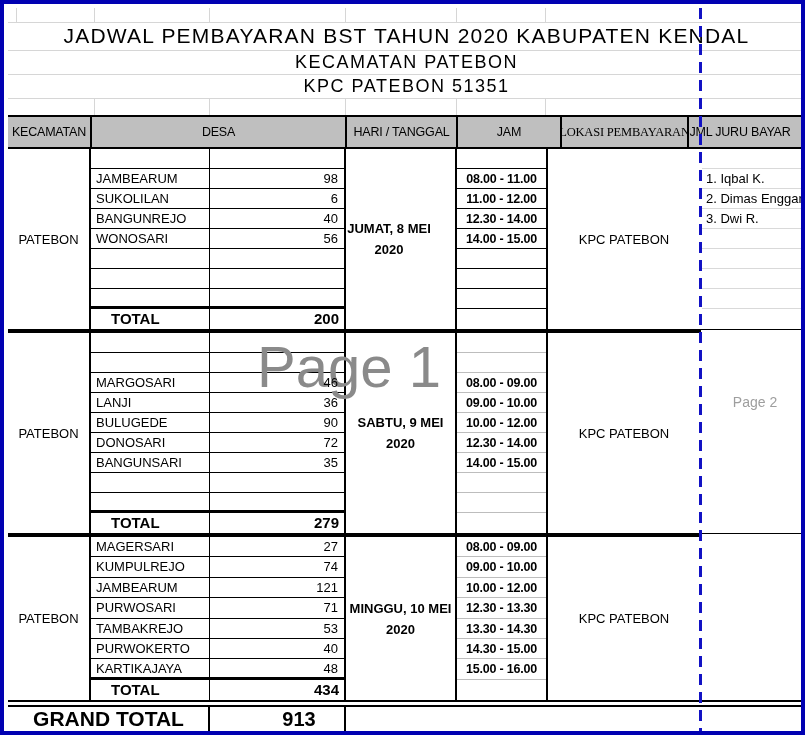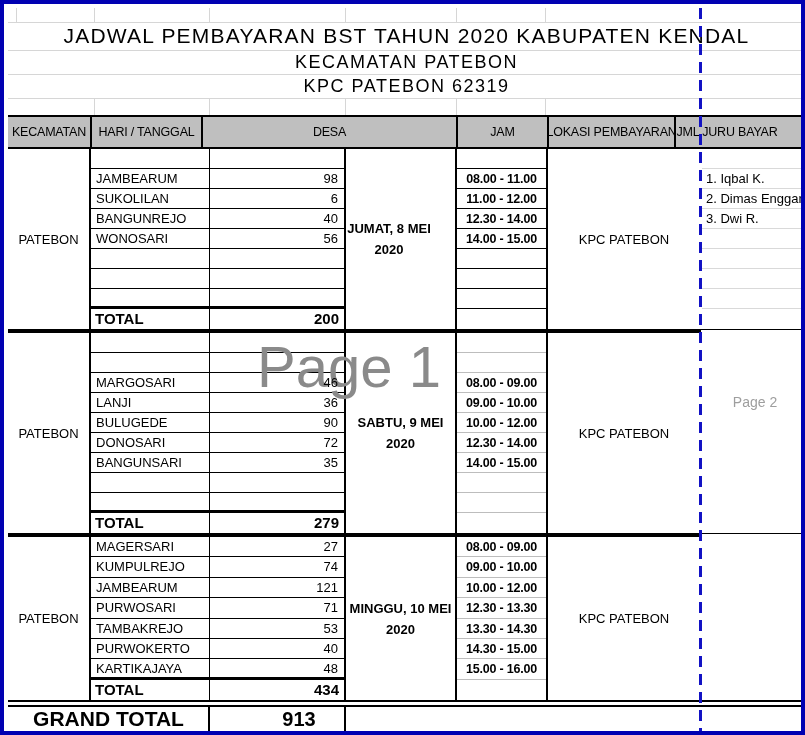--- a/index.html
+++ b/index.html
@@ -32,21 +32,21 @@
     display:flex;align-items:center;justify-content:center;
     font-size:12.5px;letter-spacing:-0.2px;white-space:nowrap;box-sizing:border-box;
     border-left:2px solid #000;overflow:hidden;
   }
   .hcell:first-child{border-left:none;}
   .cell{position:absolute;box-sizing:border-box;font-size:13px;white-space:nowrap;overflow:hidden;}
   .desa-name{padding-left:5px;text-align:left;}
   .desa-val{padding-right:6px;text-align:right;}
   .jam-cell{text-align:center;font-weight:600;font-size:12.5px;letter-spacing:-0.2px;}
   .juru-cell{padding-left:4px;text-align:left;}
-  .total-label{font-weight:bold;font-size:15px;padding-left:4px;}
+  .total-label{font-weight:bold;font-size:15px;padding-left:20px;}
   .total-val{font-weight:bold;font-size:15px;padding-right:5px;text-align:right;}
   .vcenter{display:flex;align-items:center;justify-content:center;text-align:center;}
   .date-box{flex-direction:column;font-weight:600;font-size:13px;line-height:21px;}
   .wm1{color:#8A8A8A;font-size:58px;white-space:nowrap;}
   .wm2{color:#9E9E9E;font-size:14px;white-space:nowrap;margin-top:32px;}
   #dash-line{
     position:absolute;left:695px;top:4px;width:3px;height:723px;
     background:repeating-linear-gradient(180deg,#1212C4 0px,#1212C4 11px,transparent 11px,transparent 18px);
   }
   #dbl-line{left:4px;top:696px;width:797px;height:7px;border-top:2px solid #000;border-bottom:2px solid #000;}
@@ -149,37 +149,37 @@
       <div class="abs" style="left: 453px; top: 633.875px; width: 89px; height: 1px; background: rgb(189, 189, 189);"></div>
       <div class="abs" style="left: 86px; top: 654.25px; width: 255px; height: 1px; background: rgb(0, 0, 0);"></div>
       <div class="abs" style="left: 453px; top: 654.25px; width: 89px; height: 1px; background: rgb(189, 189, 189);"></div>
       <div class="abs" style="left: 86px; top: 674.625px; width: 255px; height: 1px; background: rgb(0, 0, 0);"></div>
       <div class="abs" style="left: 453px; top: 674.625px; width: 89px; height: 1px; background: rgb(189, 189, 189);"></div>
       <div class="abs" style="left: 86px; top: 672.625px; width: 255px; height: 2px; background: rgb(0, 0, 0);"></div>
     </div>
 
   <div id="header-row">
     <div class="hcell" style="width:82px;border-radius:9px;">KECAMATAN</div>
+    <div class="hcell" style="width:255px;">DESA</div>
     <div class="hcell" style="width:111px;">HARI / TANGGAL</div>
-    <div class="hcell" style="width:255px;">DESA</div>
-    <div class="hcell" style="width:91px;">JAM</div>
-    <div class="hcell" style="width:127px;">LOKASI PEMBAYARAN</div>
+    <div class="hcell" style="width:104px;">JAM</div>
+    <div class="hcell" style="width:127px;font-family:Liberation Serif, serif;">LOKASI PEMBAYARAN</div>
     <div class="hcell" style="width:104px;">JML JURU BAYAR</div>
   </div>
 
   <div class="layer" id="wm-layer">
     <div class="abs wm1" style="left:345px;top:362px;transform:translate(-50%,-50%);">Page 1</div>
     <div class="abs wm2" style="left:751px;top:366px;transform:translate(-50%,-50%);">Page 2</div>
   </div>
 
   <div class="layer" id="cell-layer">
 
     <div class="abs title t1">JADWAL PEMBAYARAN BST TAHUN 2020 KABUPATEN KENDAL</div>
     <div class="abs title t2">KECAMATAN PATEBON</div>
-    <div class="abs title t3">KPC PATEBON 62319</div>
+    <div class="abs title t3">KPC PATEBON 51351</div>
 
     <div class="abs grand-label">GRAND TOTAL</div>
     <div class="abs grand-val">913</div>
 
   <div class="cell desa-name" style="left: 87px; top: 145px; width: 117px; height: 20px; line-height: 20px;"></div>
       <div class="cell desa-val" style="left: 206px; top: 145px; width: 134px; height: 20px; line-height: 20px;"></div>
       <div class="cell jam-cell" style="left: 453px; top: 145px; width: 89px; height: 20px; line-height: 20px;"></div>
       <div class="cell desa-name" style="left: 87px; top: 165px; width: 117px; height: 20px; line-height: 20px;">JAMBEARUM</div>
       <div class="cell desa-val" style="left: 206px; top: 165px; width: 134px; height: 20px; line-height: 20px;">98</div>
       <div class="cell jam-cell" style="left: 453px; top: 165px; width: 89px; height: 20px; line-height: 20px;">08.00 - 11.00</div>

